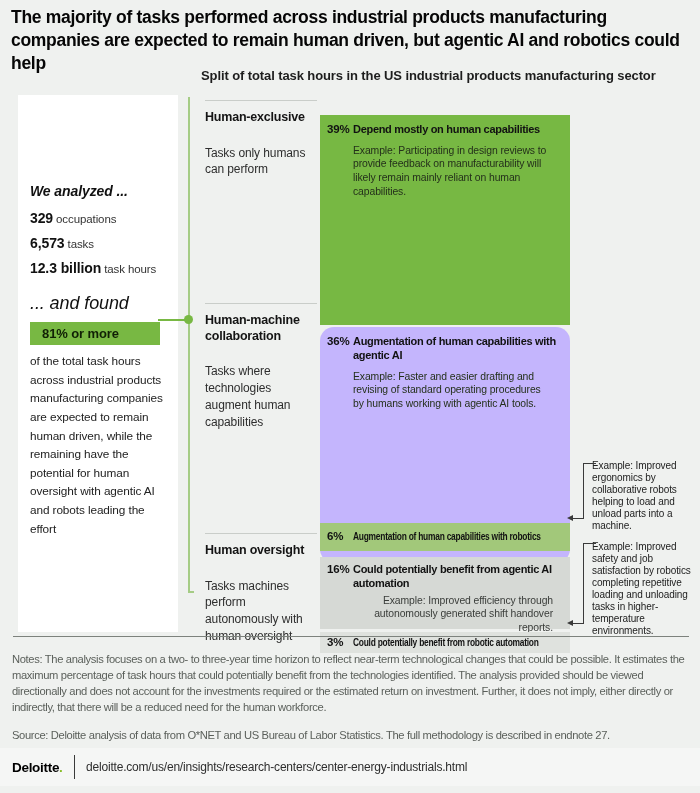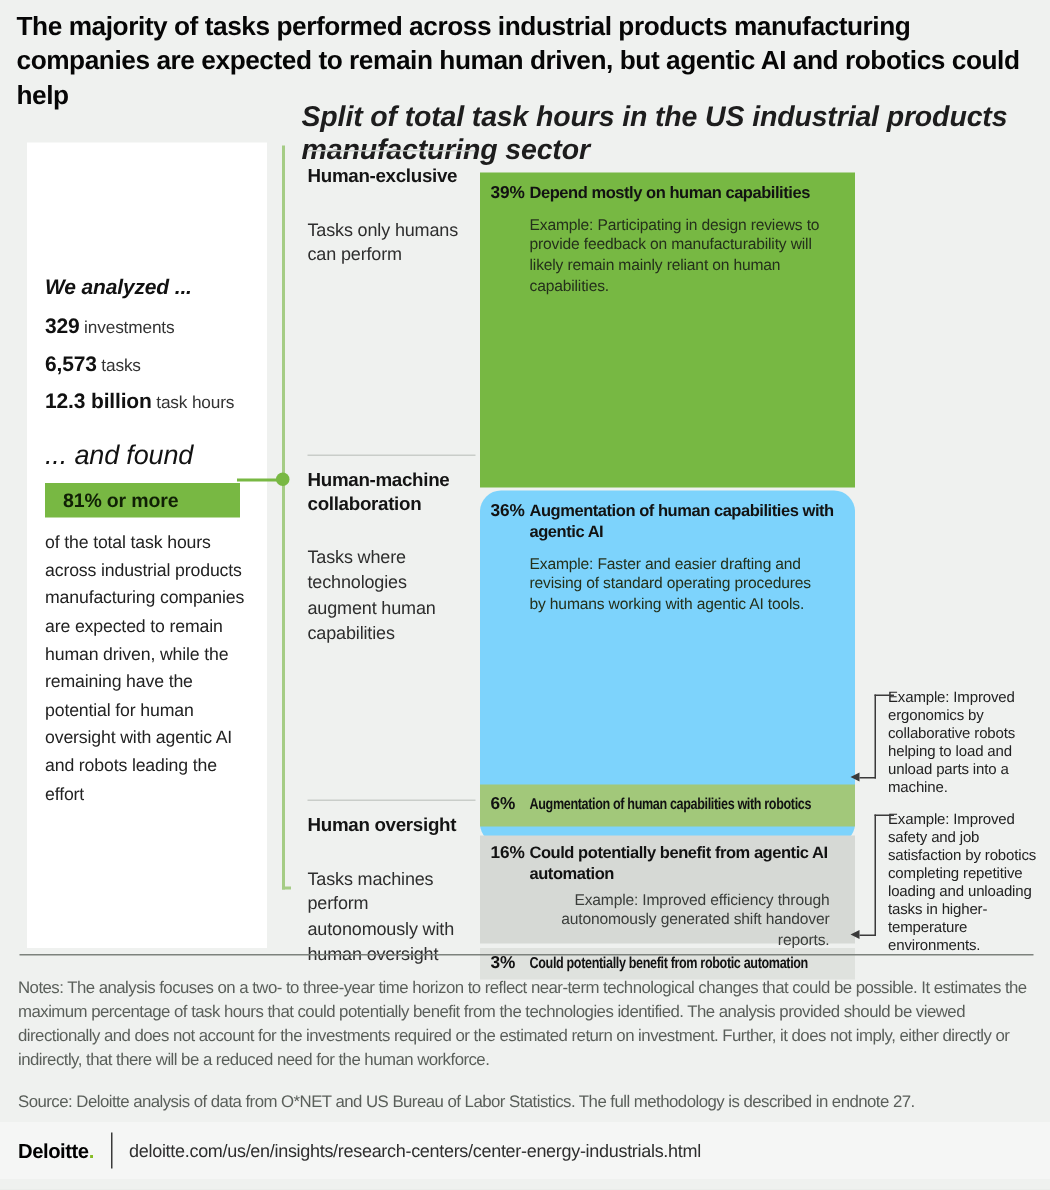--- a/index.html
+++ b/index.html
@@ -5,21 +5,21 @@
   * { margin:0; padding:0; box-sizing:border-box; }
   html,body { background:#e7e9e7; }
   body { font-family:"Liberation Sans", sans-serif; }
   .page { position:relative; width:700px; height:793px; background:#eff1ef; overflow:hidden; letter-spacing:-0.1px; }
 
   
   .title { position:absolute; top:6px; left:11px; width:678px; font-size:17.5px; font-weight:800; line-height:1.3; color:#060606; letter-spacing:-0.3px; }
 
   
   .chart { position:absolute; top:60px; left:0; width:700px; height:576px; }
-  .subtitle { position:absolute; left:201px; top:8px; width:480px; font-style:italic; font-weight:600; font-size:19px; color:#1d1d1d; }
+  .subtitle { position:absolute; left:201px; top:8px; width:480px; font-weight:600; font-size:13px; color:#1d1d1d; }
 
   
   .sidebar { position:absolute; left:18px; top:35px; width:160px; height:537px; background:#ffffff; padding:88px 12px 0 12px; }
   .analyzed { font-size:14px; font-weight:800; font-style:italic; color:#111; margin-bottom:10px; }
   .stat { margin:7px 0; }
   .stat .v { font-size:14px; font-weight:800; color:#111; }
   .stat .l { font-size:11.5px; color:#333; margin-left:3px; }
   .found { font-size:18px; font-weight:400; font-style:italic; color:#111; margin-top:16px; }
   .hlbox { margin-top:8px; width:130px; background:#78b843; color:#102005; font-size:13px; font-weight:800; padding:4px 0 4px 12px; }
   .sidepara { margin-top:7px; font-size:11.8px; line-height:1.58; color:#222; }
@@ -32,21 +32,21 @@
 
   
   .cat { position:absolute; left:205px; width:112px; border-top:1px solid #c9cdc9; padding-top:9px; }
   .cat1 { top:40px; } .cat2 { top:243px; } .cat3 { top:473px; }
   .cat .cname { font-size:12.5px; font-weight:800; color:#141414; line-height:1.25; letter-spacing:-0.2px; }
   .cat .cdesc { font-size:12px; color:#2e2e2e; line-height:1.4; margin-top:19px; }
 
   
   .block { position:absolute; left:320px; width:250px; padding:8px 6px 0 7px;margin-top:18px; }
   .b39 { top:37px;  height:210px; background:#77b843; }
-  .b36 { top:249px; height:236px; background:#7dd3fc;border-radius:14px; }
+  .b36 { top:249px; height:236px; background:#c4b5fd;border-radius:14px; }
   .b6  { top:445px; height:28px;  background:#a2c87a; padding-top:0; display:flex; align-items:center; }
   .b16 { top:479px; height:72px;  background:#d6d9d5; padding-top:6px; }
   .b3  { top:554px; height:21px;  background:#dfe2de; padding-top:0; display:flex; align-items:center; }
   .hrow { display:flex; align-items:flex-start; }
   .pct { flex:none; width:26px; font-size:11.5px; font-weight:800; color:#121212; }
   .btitle { font-size:11px; font-weight:800; color:#121212; line-height:1.25; letter-spacing:-0.3px; }
   .rowtitle { white-space:nowrap; transform:scaleX(0.8); transform-origin:0 50%; font-size:10.5px; }
   .bexample { margin:7px 0 0 26px; font-size:10.4px; line-height:1.32; color:#24301b; width:200px; letter-spacing:-0.1px; }
   .b16 .bexample { color:#3a3d3a; margin-top:3px;text-align:right; }
 
@@ -77,21 +77,21 @@
 
   <h1 class="title">The majority of tasks performed across industrial products manufacturing companies are expected to remain human driven, but agentic AI and robotics could help</h1>
 
   <div class="chart">
 
     <div class="subtitle">Split of total task hours in the US industrial products manufacturing sector</div>
 
     <aside class="sidebar">
       <div class="analyzed">We analyzed ...</div>
       <div class="stat">
-        <span class="v">329</span><span class="l">investments</span>
+        <span class="v">329</span><span class="l">occupations</span>
       </div>
       <div class="stat">
         <span class="v">6,573</span><span class="l">tasks</span>
       </div>
       <div class="stat">
         <span class="v">12.3 billion</span><span class="l">task hours</span>
       </div>
       <div class="found">... and found</div>
       <div class="hlbox">81% or more</div>
       <p class="sidepara">of the total task hours across industrial products manufacturing companies are expected to remain human driven, while the remaining have the potential for human oversight with agentic AI and robots leading the effort</p>

